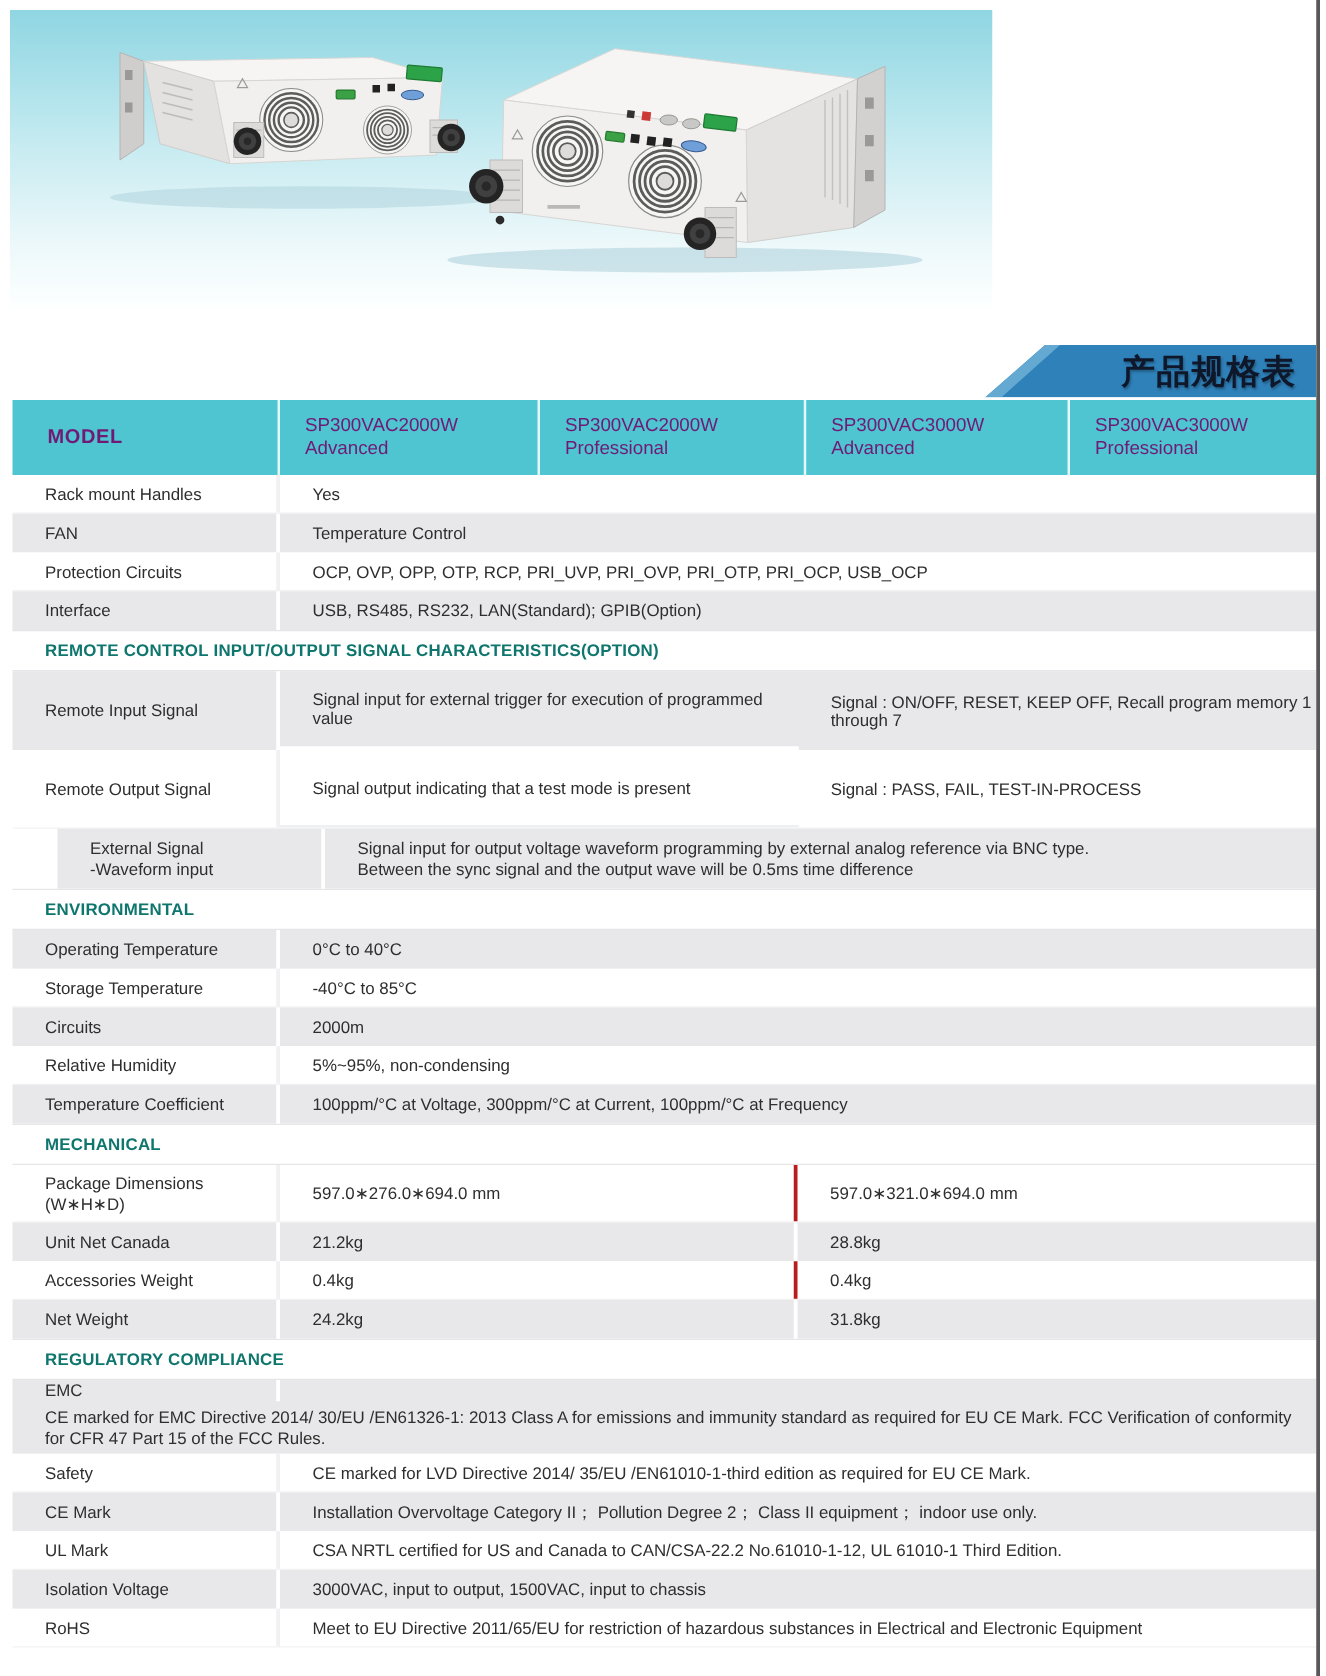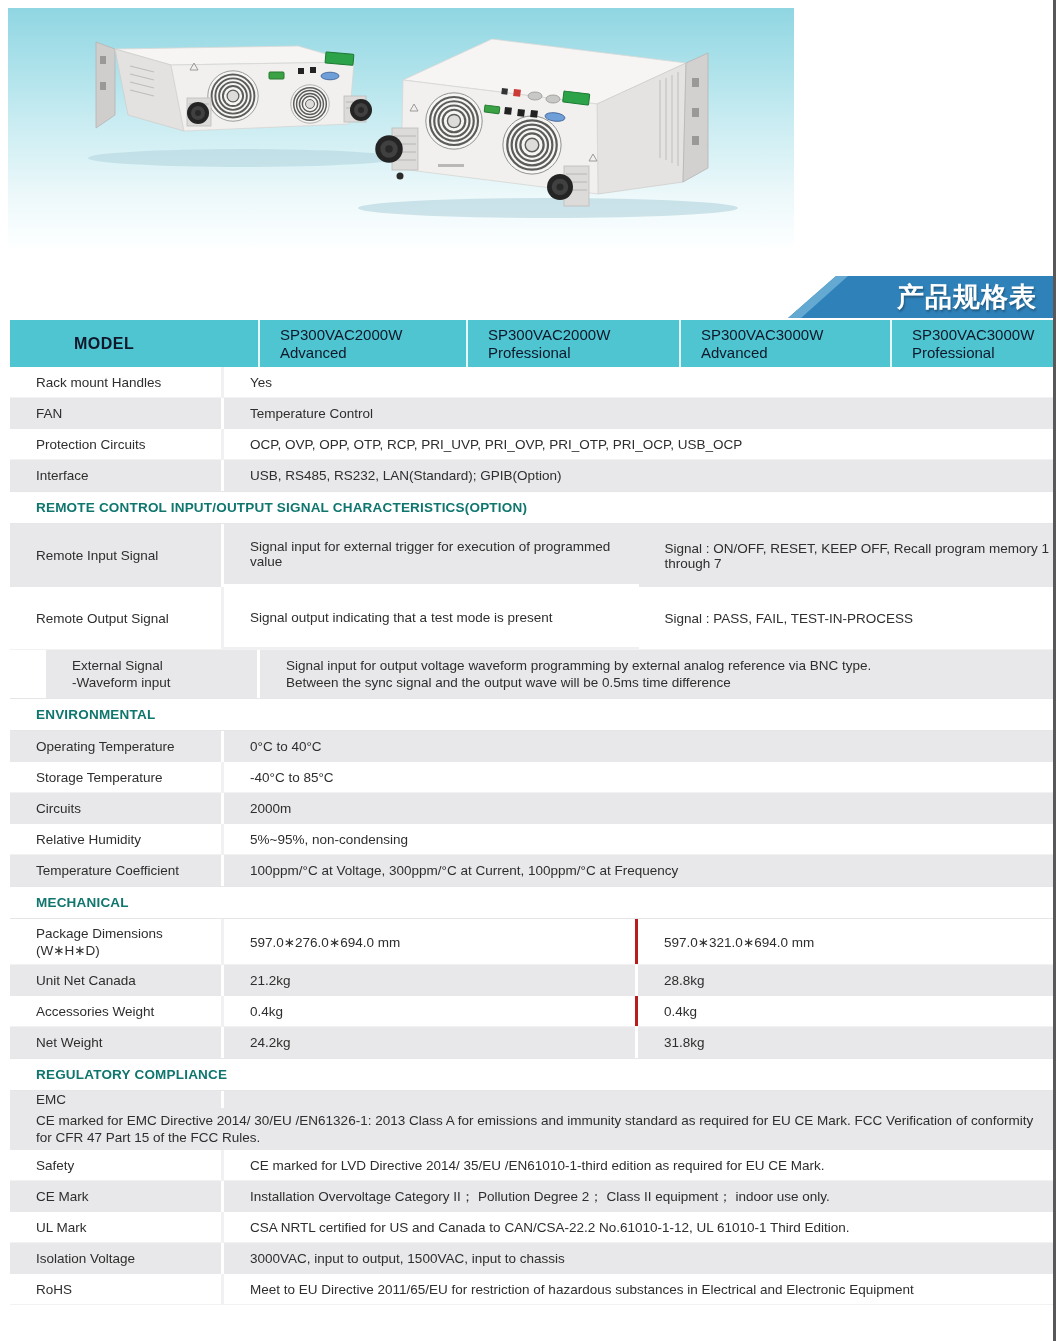--- a/index.html
+++ b/index.html
@@ -11,26 +11,26 @@
 
   
   .photo{position:absolute;left:8px;top:8px;width:786px;height:239px;}
 
   
   .banner{position:absolute;left:788px;top:276px;width:265px;height:42px;
           background:#2f81b9;clip-path:polygon(48px 0,100% 0,100% 100%,0 100%);}
   .banner::before{content:"";position:absolute;left:0;top:0;width:62px;height:100%;
           background:#64a9d2;clip-path:polygon(46px 0,60px 0,13px 100%,0 100%);}
   .banner .banner-text{position:absolute;right:16px;top:0;line-height:42px;
-          font-size:27px;font-weight:bold;color:#ffffff;letter-spacing:1px;
+          font-size:27px;font-weight:bold;color:#0f172a;letter-spacing:1px;
           text-shadow:1px 2px 2px rgba(0,0,0,.3);}
 
   
   .spec-table{position:absolute;left:10px;top:320px;width:1043px;font-size:13.5px;}
-  .thead{display:flex;height:47px;background:#4ec5d1;color:#0f172a;padding-left:36px;}
+  .thead{display:flex;height:60px;background:#4ec5d1;color:#701a75;}
   .th{box-sizing:border-box;display:flex;flex-direction:column;justify-content:center;
       padding-left:20px;border-right:2px solid rgba(255,255,255,.85);line-height:18px;font-size:15px;}
   .th.model{width:214px;padding-left:28px;font-size:16px;font-weight:bold;letter-spacing:.5px;}
   .th.c1{width:208px}.th.c2{width:213px}.th.c3{width:211px}.th.c4{flex:1;border-right:none;}
 
   .row{display:flex;align-items:stretch;min-height:31px;box-sizing:border-box;}
   .row.gray{background:#e8e8ea;}
   .row.white{background:#ffffff;border-bottom:1px solid #f2f2f3;}
   .cell{box-sizing:border-box;display:flex;align-items:center;white-space:pre-line;}
   .label{width:214px;flex:none;padding-left:26px;line-height:17px;}

